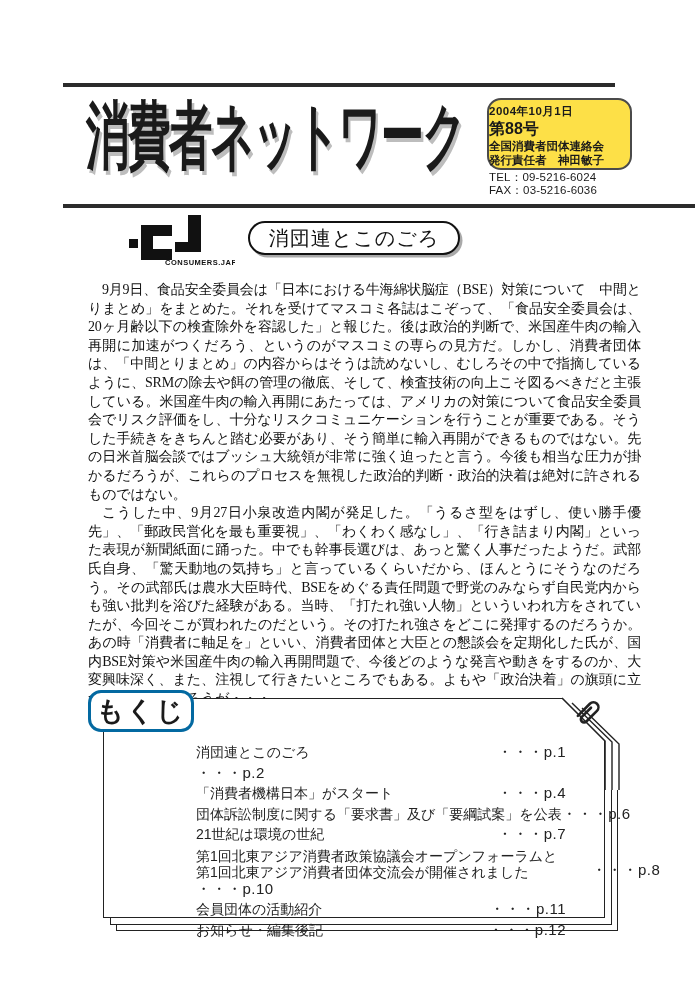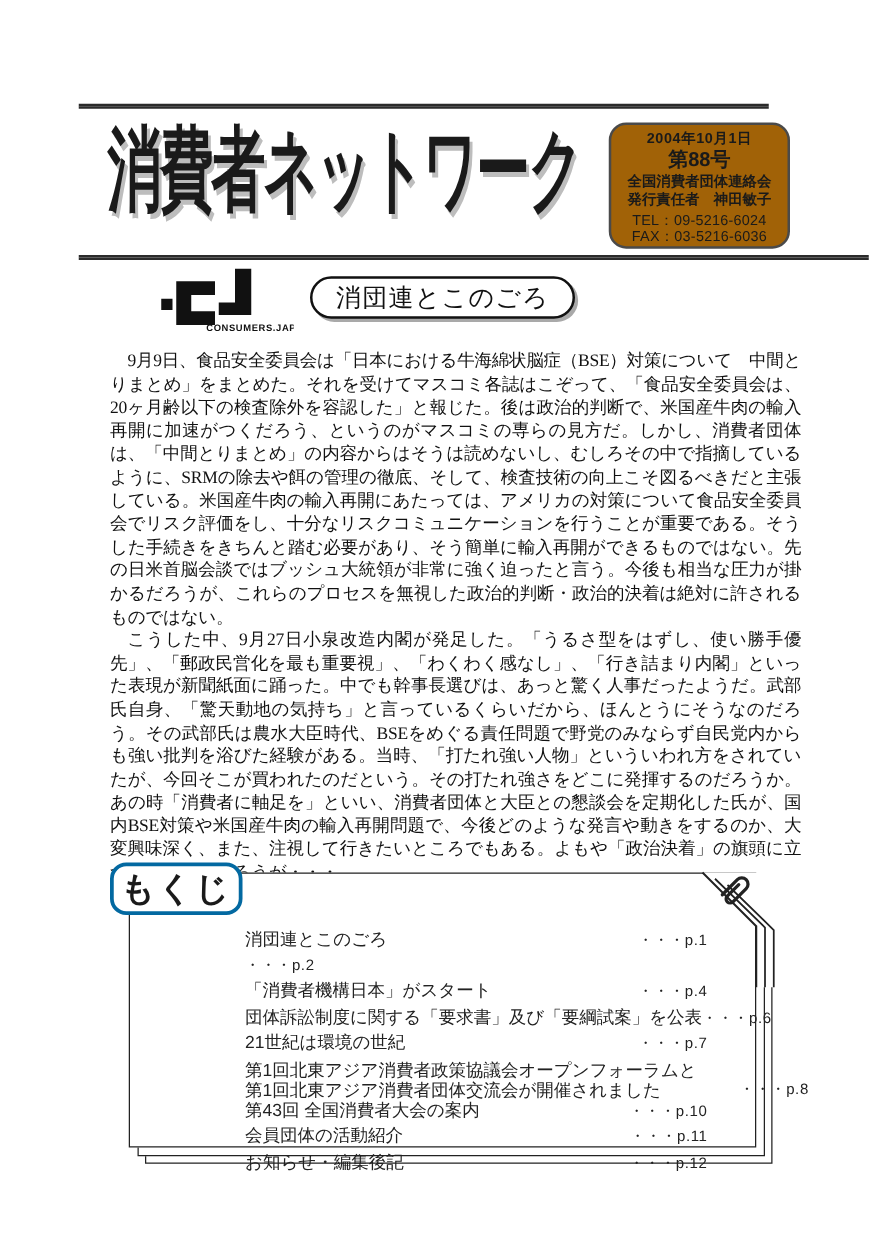--- a/index.html
+++ b/index.html
@@ -20,23 +20,23 @@
     position:absolute; left:86px; top:99px;
     font-size:74px; font-weight:bold; line-height:1;
     white-space:nowrap; letter-spacing:-3px;
     transform:scaleX(0.585); transform-origin:left top;
     text-shadow:4px 4px 0 #bdbdbd;
     font-family:"Liberation Sans","DejaVu Sans",sans-serif;
   }
 
   
   .issue-box {
-    position:absolute; left:487px; top:98px; width:145px; height:101px;
-    border:2px solid #4a4a4a; border-radius:14px; background:#a16207;
-    text-align:center; padding-top:5px; line-height:1.18;
+    position:absolute; left:487px; top:98px; width:145px; height:72px;
+    border:2px solid #4a4a4a; border-radius:14px; background:#fde047;
+    text-align:left; padding-top:5px; line-height:1.18;
   }
   .issue-date { font-size:11.5px; font-weight:bold; letter-spacing:.5px; }
   .issue-no   { font-size:16px;  font-weight:bold; margin:1px 0 2px; }
   .issue-org  { font-size:11.5px; font-weight:bold; }
   .issue-pub  { font-size:11.5px; font-weight:bold; margin-bottom:3px; }
   .issue-tel, .issue-fax { font-size:11.5px; letter-spacing:.2px; }
 
   
   .cj-logo { position:absolute; left:127px; top:214px; width:108px; height:54px; }
 
@@ -72,21 +72,21 @@
     position:absolute; left:-15px; top:-8px; width:106px; height:42px;
     background:#fff; border:3px solid #0369a1; border-radius:13px;
     display:flex; align-items:center; justify-content:center;
     font-size:27px; font-weight:bold; letter-spacing:2px; z-index:5;
   }
   .toc-corner { position:absolute; top:-8px; right:-17px; width:80px; height:100px; z-index:4; }
   .toc-row { display:flex; justify-content:space-between; align-items:baseline; height:20.5px; font-size:14px; color:#222; }
   .toc-row.double { height:34px; align-items:flex-end;gap:34px; }
   .toc-row.double .toc-t div { line-height:16px; }
   .toc-t { white-space:nowrap; }
-  .toc-p { font-size:12px; white-space:nowrap; letter-spacing:.5px; }
+  .toc-p { font-size:15px; white-space:nowrap; letter-spacing:.5px; }
 </style>
 </head>
 <body>
 
 <div class="page">
 
   <div class="rule rule-top"></div>
 
   <h1 class="title">消費者ネットワーク</h1>
 
@@ -145,21 +145,20 @@
         <span class="toc-p">・・・p.7</span>
       </div>
       <div class="toc-row double">
         <span class="toc-t">
           <div>第1回北東アジア消費者政策協議会オープンフォーラムと</div>
           <div>第1回北東アジア消費者団体交流会が開催されました</div>
         </span>
         <span class="toc-p">・・・p.8</span>
       </div>
       <div class="toc-row">
-        <span class="toc-t">第43回 全国消費者大会の案内</span>
         <span class="toc-p">・・・p.10</span>
       </div>
       <div class="toc-row">
         <span class="toc-t">会員団体の活動紹介</span>
         <span class="toc-p">・・・p.11</span>
       </div>
       <div class="toc-row">
         <span class="toc-t">お知らせ・編集後記</span>
         <span class="toc-p">・・・p.12</span>
       </div>

